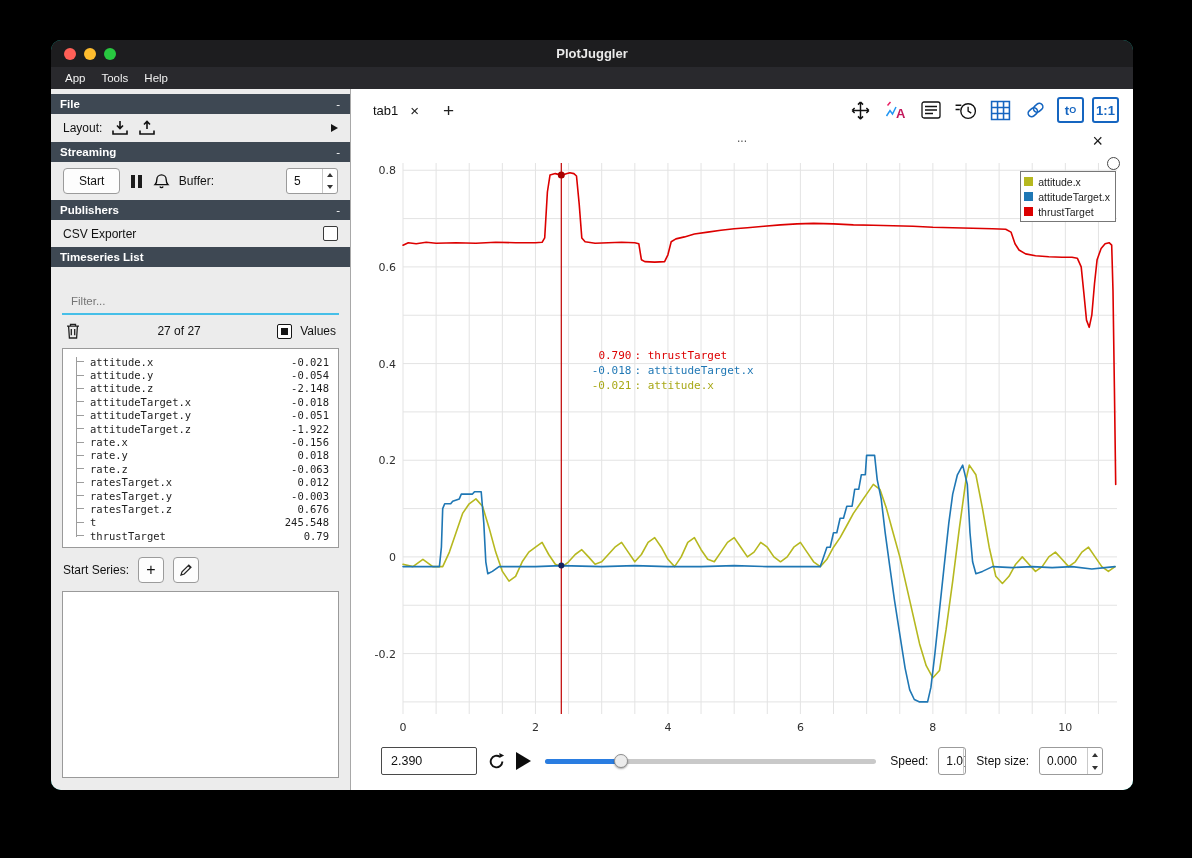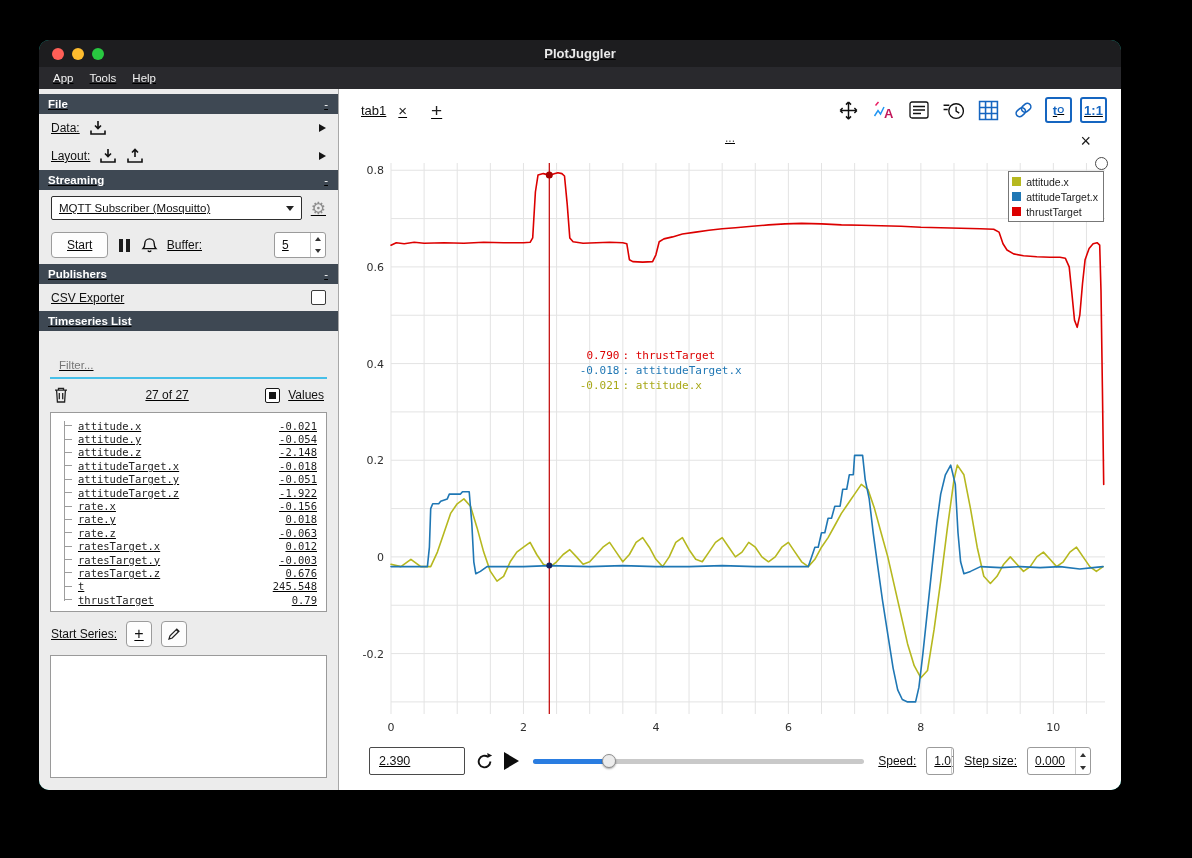--- a/index.html
+++ b/index.html
@@ -1,19 +1,19 @@
 <!DOCTYPE html>
 <html><head>
 <meta charset="utf-8">
 <style>
   * { margin:0; padding:0; box-sizing:border-box; }
   html,body { width:1192px; height:858px; background:#000; font-family:"Liberation Sans", sans-serif; overflow:hidden; }
 
-  .window { position:absolute; left:39px; top:40px; width:1082px; height:750px; border-radius:10px; overflow:hidden;
-            background:#14b8a6; box-shadow:0 30px 70px rgba(0,0,0,.9); display:flex; flex-direction:column;text-decoration:underline; }
+  .window { position:absolute; left:51px; top:40px; width:1082px; height:750px; border-radius:10px; overflow:hidden;
+            background:#14b8a6; box-shadow:0 30px 70px rgba(0,0,0,.9); display:flex; flex-direction:column; }
 
   .titlebar { height:27px; background:#1d1d1f; position:relative; display:flex; align-items:center; justify-content:center; flex:none; }
   .title { color:#eaeaea; font-size:13px; font-weight:bold; }
   .lights { position:absolute; left:13px; display:flex; gap:8px; }
   .light { width:12px; height:12px; border-radius:50%; }
   .light.red { background:#ff5f57; } .light.yellow { background:#febc2e; } .light.green { background:#28c840; }
 
   .menubar { height:22px; background:#29292d; display:flex; align-items:center; padding-left:6px; flex:none; }
   .menu-item { color:#f2f2f2; font-size:11.5px; padding:2px 8px; }
 
@@ -108,30 +108,20 @@
 
   <div class="content">
 
     <div class="sidebar">
 
       <div class="sec-header">
         <span>File</span>
         <span class="dash">-</span>
       </div>
 
-      <div class="row">
-        <span class="row-label">Data:</span>
-        <span class="icon-btn">
-          <svg width="18" height="16" viewBox="0 0 18 16">
-              <path d="M9 1 v7 M6 5.5 l3 3 3-3" stroke="#111" stroke-width="1.6" fill="none"></path>
-              <path d="M2 10.5 v3.5 h14 v-3.5" stroke="#111" stroke-width="1.6" fill="none"></path>
-            </svg>
-        </span>
-        <span class="tri-right"></span>
-      </div>
 
       <div class="row">
         <span class="row-label">Layout:</span>
         <span class="icon-btn">
           <svg width="18" height="16" viewBox="0 0 18 16">
               <path d="M9 1 v7 M6 5.5 l3 3 3-3" stroke="#111" stroke-width="1.6" fill="none"></path>
               <path d="M2 10.5 v3.5 h14 v-3.5" stroke="#111" stroke-width="1.6" fill="none"></path>
             </svg>
         </span>
         <span class="icon-btn">
@@ -141,27 +131,20 @@
             </svg>
         </span>
         <span class="tri-right"></span>
       </div>
 
       <div class="sec-header">
         <span>Streaming</span>
         <span class="dash">-</span>
       </div>
 
-      <div class="row">
-        <div class="dropdown">
-          <span>MQTT Subscriber (Mosquitto)</span>
-          <span class="chev-down"></span>
-        </div>
-        <span class="gear">⚙</span>
-      </div>
 
       <div class="row">
         <button class="btn">Start</button>
         <span class="pause">
             <i></i>
             <i></i>
           </span>
         <span class="icon-btn">
           <svg width="17" height="17" viewBox="0 0 16 16">
               <path d="M8 1.8 a4.4 4.4 0 0 1 4.4 4.4 c0 3 1 4.1 1.6 4.7 H2 c.6-.6 1.6-1.7 1.6-4.7 A4.4 4.4 0 0 1 8 1.8 Z" fill="none" stroke="#111" stroke-width="1.3"></path>

